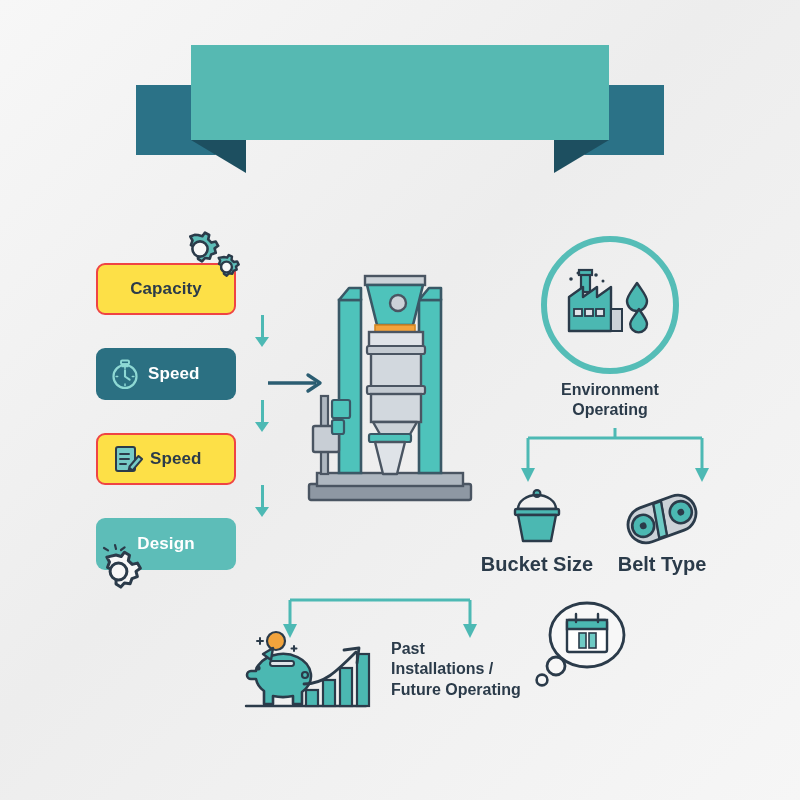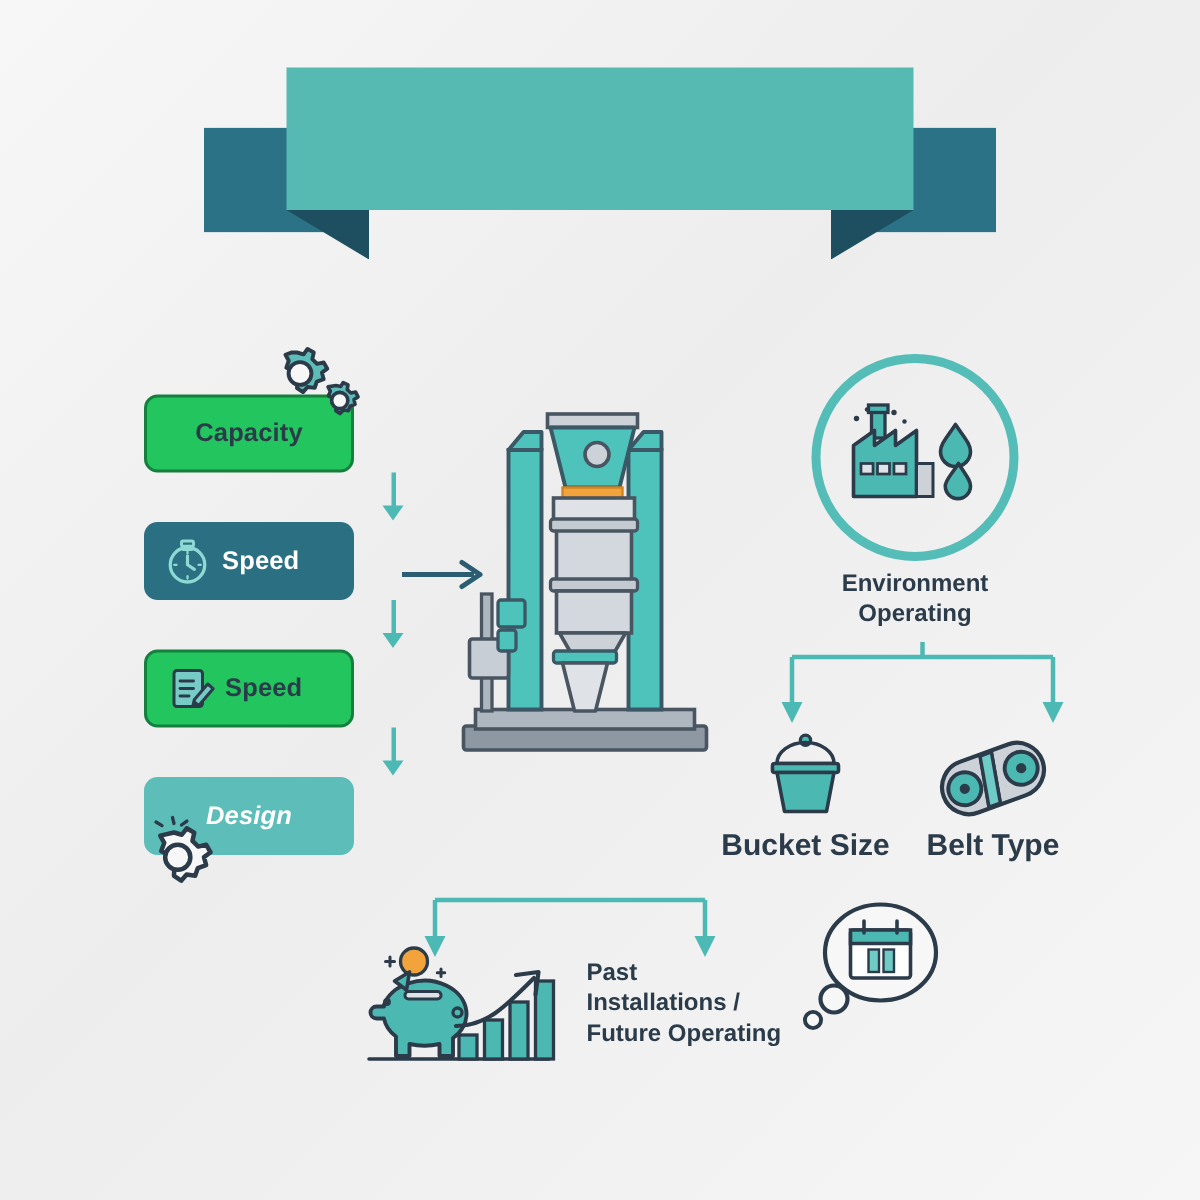--- a/index.html
+++ b/index.html
@@ -28,21 +28,21 @@
   .fold-r{left:418px;clip-path:polygon(0 0,100% 0,0 100%);}
 
   
   .flow{position:absolute;left:96px;top:263px;width:140px;}
   .fbox{
     position:absolute;left:0;width:140px;height:52px;
     border-radius:9px;display:flex;align-items:center;
     box-sizing:border-box;
   }
   .fbox .lbl{font-size:17px;font-weight:700;letter-spacing:.1px;}
-  .fbox.white{background:#22c55e;border:2px solid #15803d;text-align:center;}
+  .fbox.white{background:#fde047;border:2px solid #ef4444;text-align:center;}
   .fbox.white .lbl{color:#2b3b4a;}
   .fbox.dark{background:#2b7082;}
   .fbox.dark .lbl{color:#ffffff;}
   .fbox.light{background:#5dbdb8;}
   .fbox.light .lbl{color:#ffffff;}
   .fbox .ico{width:34px;height:34px;margin-left:12px;margin-right:6px;flex:0 0 auto;}
   .fbox.center-lbl{justify-content:center;}
 
   .vconn{position:absolute;left:165px;width:3px;background:#4db9b4;}
   .vhead{position:absolute;left:159px;width:0;height:0;
@@ -148,21 +148,21 @@
         </g>
         <path d="M19.5 24.5 L28.5 14 l3.6 3.1 -9 10.5 -4.6 1.4 z" fill="#76cbc6" stroke="#2b3b4a" stroke-width="2" stroke-linejoin="round"></path>
         <path d="M18.5 29 l1.2-4.3 3.3 2.8 z" fill="#2b3b4a"></path>
       </svg>
       <span class="lbl">Speed</span>
     </div>
 
     <div class="vconn" style="top:222px;height:24px;"></div>
     <div class="vhead" style="top:244px;"></div>
 
-    <div class="fbox light center-lbl" style="top:255px;font-style:italic;">
+    <div class="fbox light center-lbl" style="top:255px;">
       <span class="lbl">Design</span>
     </div>
     <svg style="position:absolute;left:-4px;top:278px;width:62px;height:62px;" viewBox="0 0 62 62">
       <path d="M24 14 l5.2 1.5 3.3-4.3 5 3-1.2 5.4 3.9 3.8 5.2-1.3 3 5.1-4.4 3.2 1.4 5.3-5.5 2-1.8 5.1-5.7-.8-3.6 4.1-4.8-3.2.2-5.4-4.5-3.2.7-5.6-4.9-2.3 2-5.5-2.7-4.8z" fill="#f7f7f7" stroke="#2b3b4a" stroke-width="3" stroke-linejoin="round"></path>
       <circle cx="26.5" cy="30.5" r="8.4" fill="#f7f7f7" stroke="#2b3b4a" stroke-width="3"></circle>
       <g stroke="#2b3b4a" stroke-width="2.2" stroke-linecap="round" fill="none">
         <path d="M12 7 l4 2.4"></path>
           <path d="M23 4 l1 4"></path>
           <path d="M29 9 l3.6-2.6"></path>
       </g>

